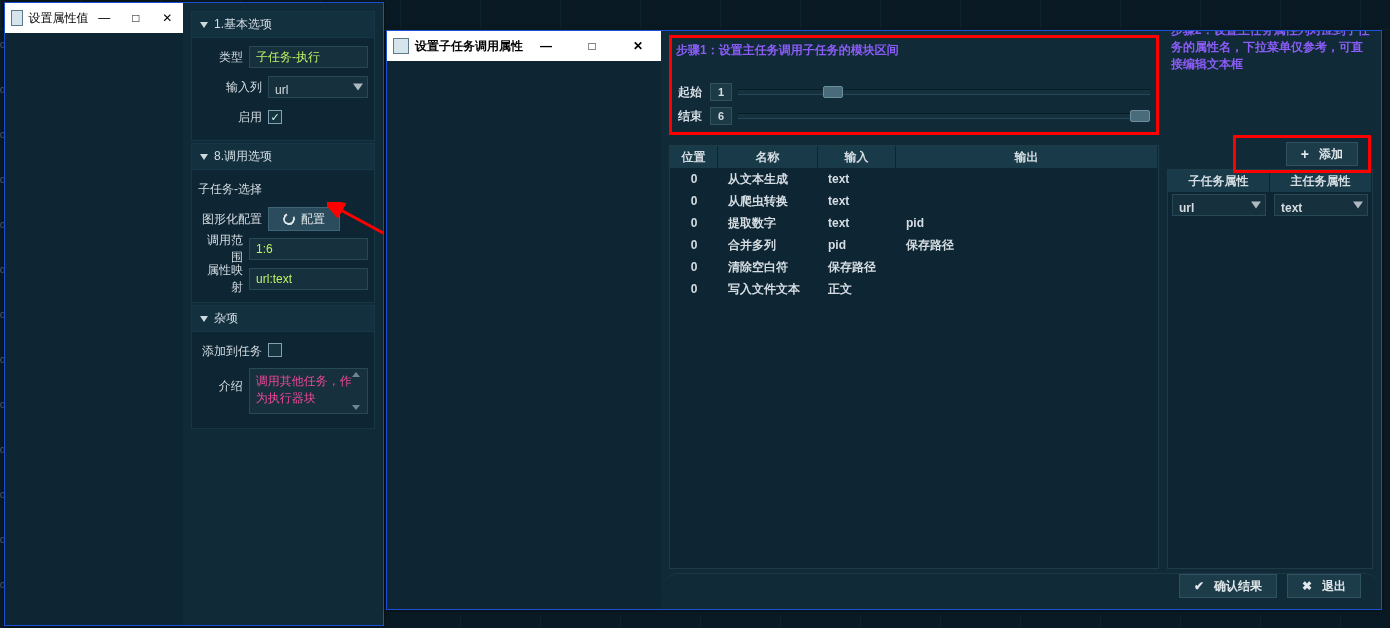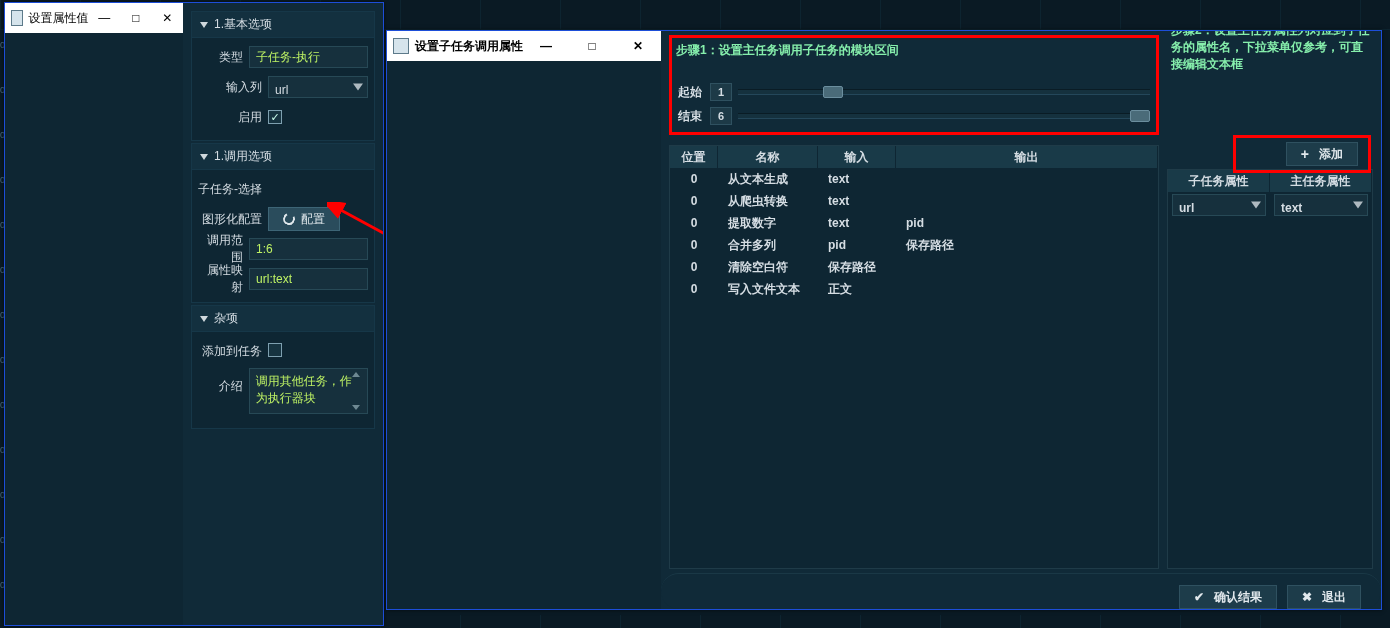--- a/index.html
+++ b/index.html
@@ -94,21 +94,21 @@
     width:0;height:0;border-left:5px solid transparent;border-right:5px solid transparent;
     border-top:7px solid #aeb9c0;
   }
   .in-check {
     width:14px; height:14px; border:1px solid #7ea0b0; background:#163340;
     display:inline-flex; align-items:center; justify-content:center; color:#cfe;
     font-size:11px; line-height:1;
   }
   .in-textarea {
     width:100%; height:46px; background:#16303d; border:1px solid #274956;
-    color:#bef264; font-size:12px; padding:4px 6px; resize:none;
+    color:#ec4899; font-size:12px; padding:4px 6px; resize:none;
     position:relative;
   }
   .ta-spin { position:absolute; right:4px; top:4px; bottom:4px; width:12px;
     display:flex; flex-direction:column; justify-content:space-between;}
   .ta-spin div {width:0;height:0;border-left:4px solid transparent;border-right:4px solid transparent;}
   .ta-spin .u{border-bottom:5px solid #6e8892;}
   .ta-spin .d{border-top:5px solid #6e8892;}
 
   .btn {
     height:24px; padding:0 14px; background:#2a4c5c; border:1px solid #3d6576;
@@ -130,21 +130,21 @@
   #sub-dialog .win-content { padding:0; }
 
   .step-area {
     position:absolute; top:4px; bottom:40px; left:8px; right:8px;
     display:flex; gap:8px;
   }
   .step-col { display:flex; flex-direction:column; }
   .step-left { flex:0 0 490px; }
   .step-right { flex:1 1 auto; }
 
-  .step-label { height:24px; display:flex; align-items:center; padding-left:4px; font-size:12px; color:#86efac;}
+  .step-label { height:24px; display:flex; align-items:center; padding-left:4px; font-size:12px; color:#8b5cf6;}
 
   .slider-row { display:flex; align-items:center; height:24px; padding: 2px 6px;}
   .slider-row .slbl { width:32px; text-align:left; color:#d5dde3; }
   .slider-row .sval {
     width:22px; height:18px; background:#1d3a47; border:1px solid #2f5160;
     text-align:center; line-height:16px; font-size:11px; color:#d5dde3; margin-right:6px;
   }
   .slider-row .strack {
     flex:1 1 auto; height:6px; background:#15313e;
     border-top:1px solid #0a1c25; border-bottom:1px solid #24475a;
@@ -182,21 +182,21 @@
   .map-row .in-select { flex:1 1 0; }
 
   .add-btn-wrap {
     position:absolute; right:2px; top:100px;
     border:3px solid #ff0000; padding:4px 10px 4px 50px;
   }
 
   .bottom-bar {
     position:absolute; left:0; right:0; bottom:0; height:36px;
     background:#102a38; border-top:1px solid #1a3846;
-    display:flex; align-items:flex-end; justify-content:flex-end; gap:10px; padding-right:20px;border-radius:18px;
+    display:flex; align-items:flex-start; justify-content:flex-end; gap:10px; padding-right:20px;border-radius:18px;
   }
   .flat-btn {
     height:24px; padding:0 14px; background:#1d3c4a; border:1px solid #2f5160;
     color:#e1e8ec; display:inline-flex; align-items:center; gap:6px; font-size:12px;
   }
   .plus-ic::before{content:"+"; font-weight:bold; font-size:14px; margin-right:4px;}
   .check-ic::before{content:"✔"; margin-right:4px;}
   .x-ic::before{content:"✖"; margin-right:4px;}
 
   .redbox-step1 {
@@ -265,21 +265,21 @@
         <div class="fld">
           <span class="in-check">
               <span>✓</span>
             </span>
         </div>
       </div>
     </div>
 
     <div class="section-header">
       <span class="arrow"></span>
-      <span>1.调用选项</span>
+      <span>8.调用选项</span>
     </div>
     <div class="section-body" style="position:relative;">
       <div class="form-row">
         <div class="lbl">子任务-选择</div>
       </div>
       <div class="form-row">
         <div class="lbl">图形化配置</div>
         <div class="fld">
           <span class="btn">
             <span class="refresh-icon"></span>

